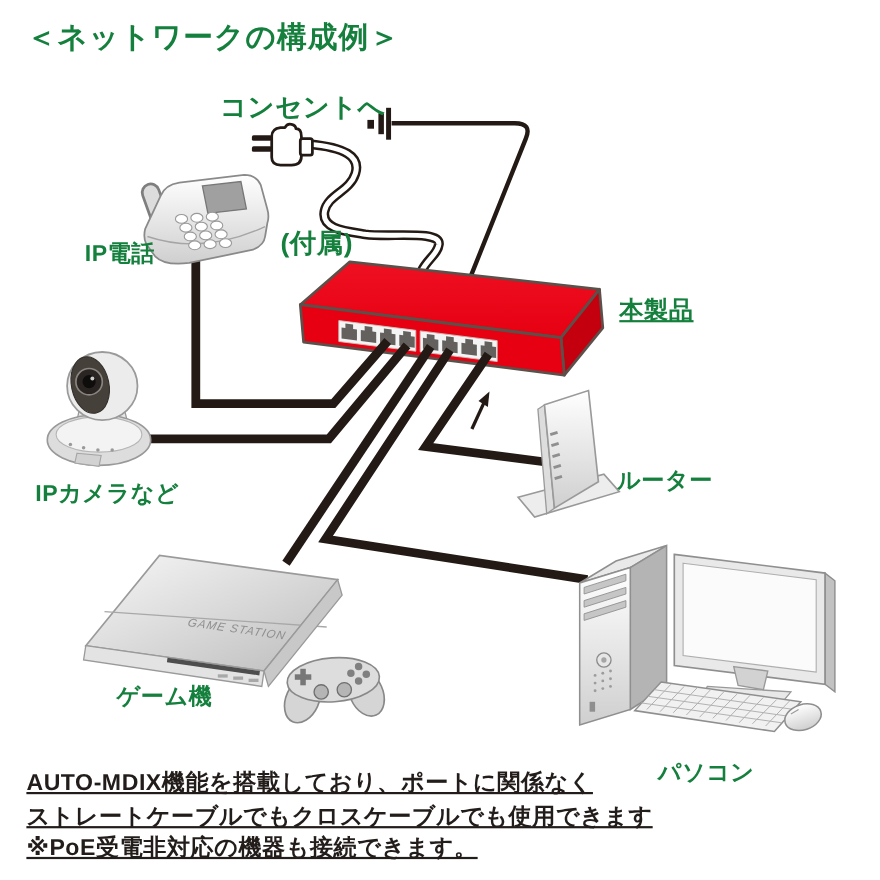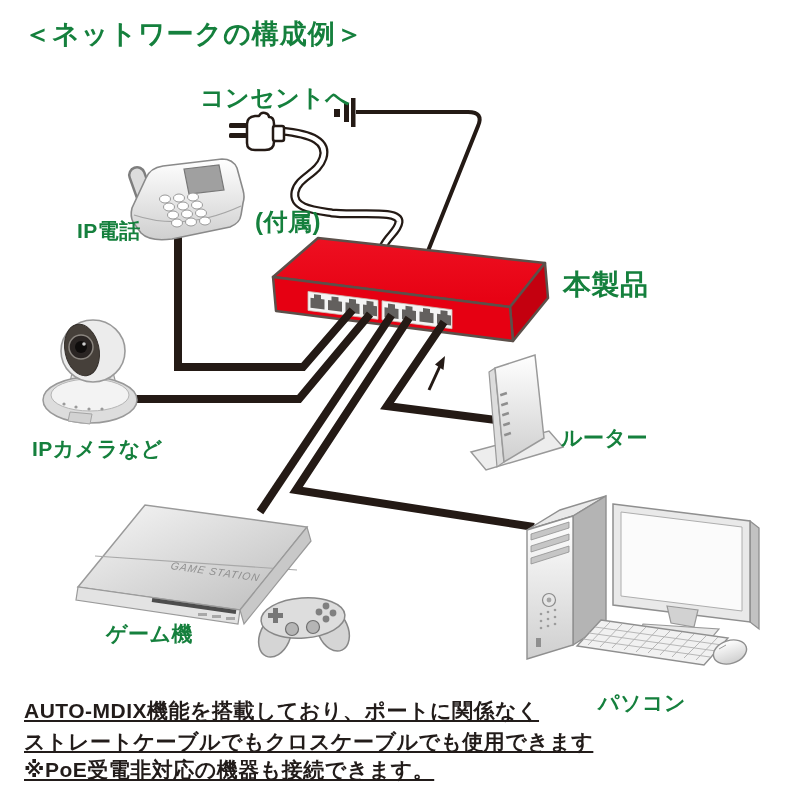--- a/index.html
+++ b/index.html
@@ -10,21 +10,21 @@
   }
   .stage{position:absolute;left:0;top:0;width:800px;height:800px;}
   svg.diagram{position:absolute;left:0;top:0;}
   .label{
     position:absolute;font-weight:bold;color:#15803d;white-space:nowrap;
     line-height:1.1;letter-spacing:0.5px;
   }
   .title{font-size:27px;letter-spacing:1px;}
   .lb20{font-size:24px;}
   .lb21{font-size:21px;}
-  .lb22{font-size:28px;}
+  .lb22{font-size:22px;text-decoration:underline;}
   .footnote{position:absolute;left:24px;font-weight:bold;font-size:21px;letter-spacing:0.5px;white-space:nowrap;text-decoration:underline;}
 </style>
 </head>
 <body>
 
 <div class="stage">
 
   <svg class="diagram" width="800" height="800" viewBox="0 0 800 800">
     <defs>
       <linearGradient id="gMetal" x1="0" y1="0" x2="1" y2="1">

